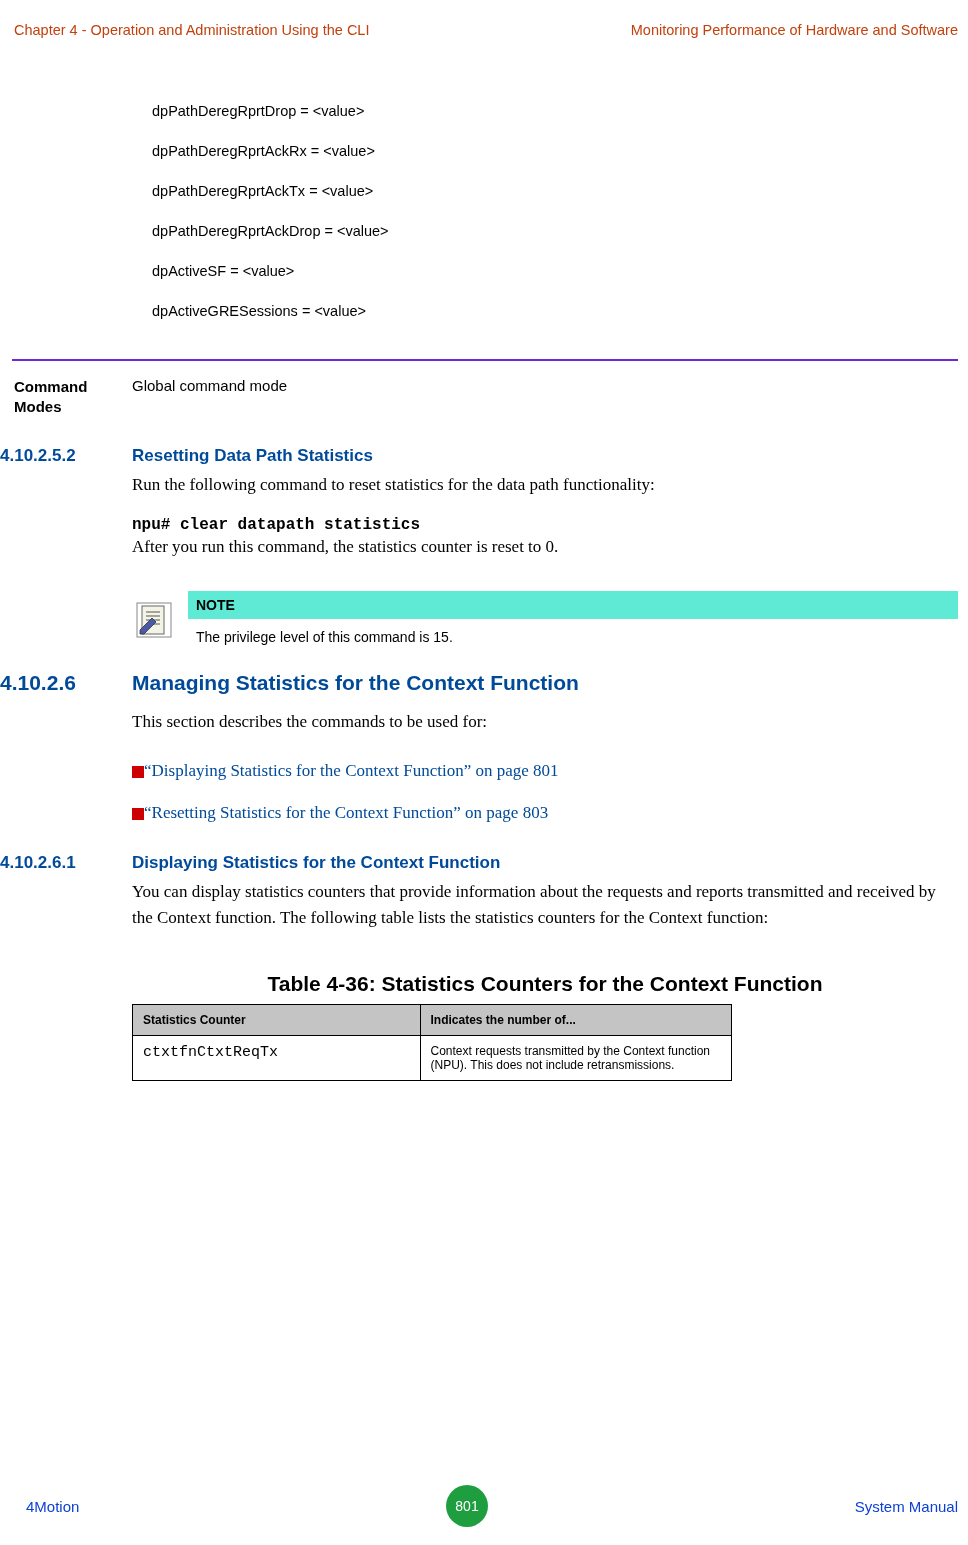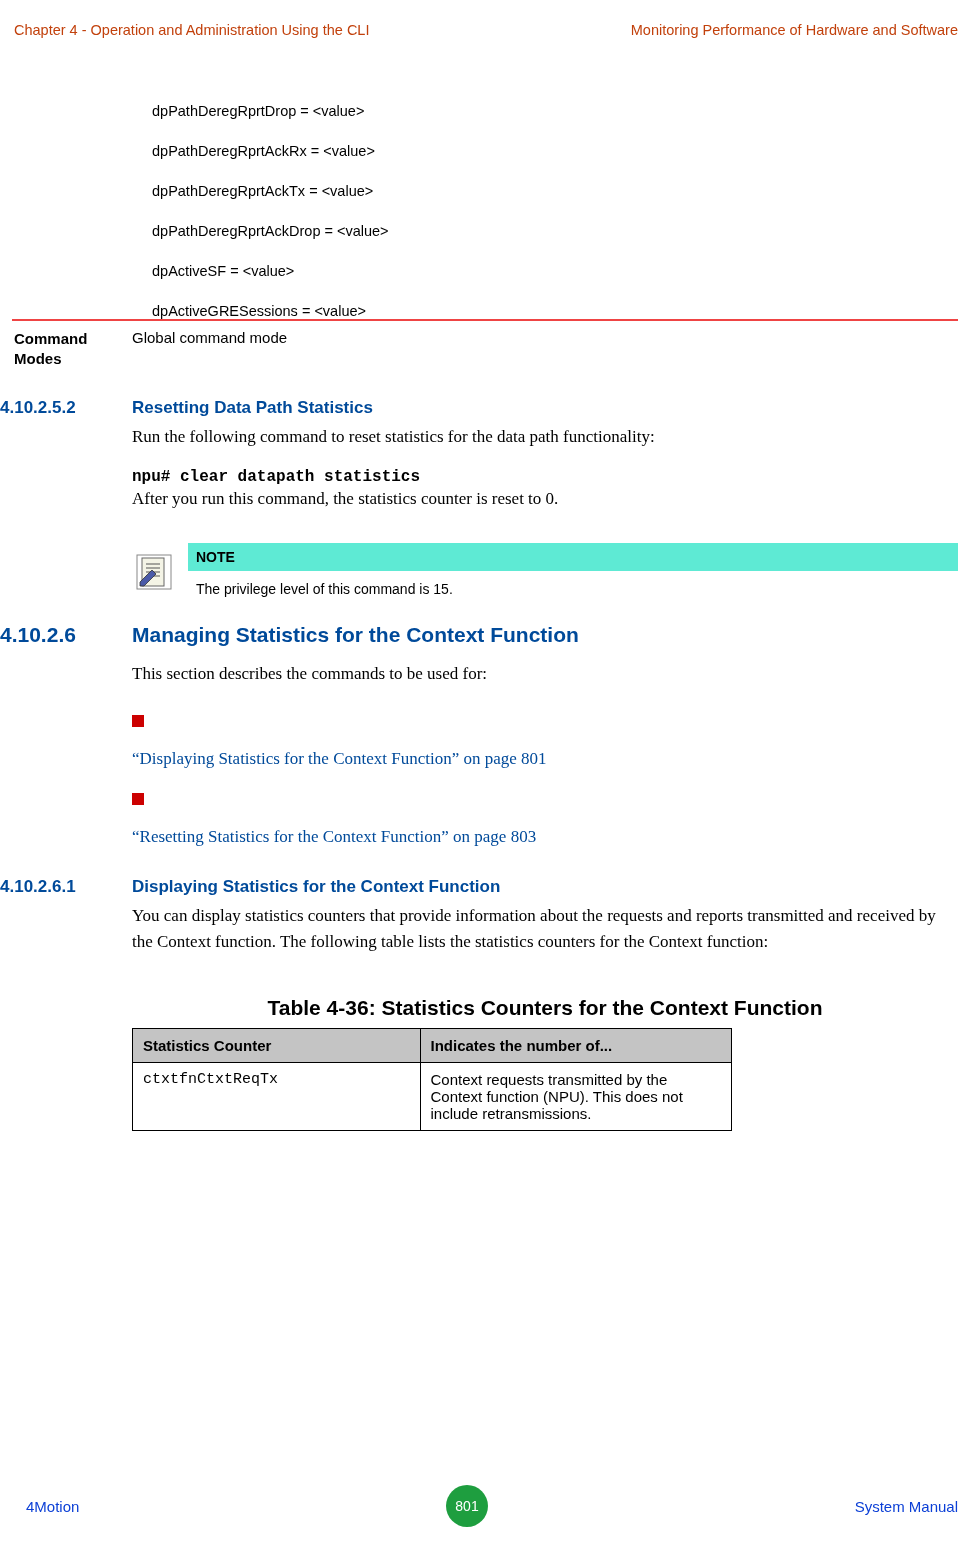--- a/index.html
+++ b/index.html
@@ -26,22 +26,23 @@
   }
   .value-list p {
     font-family: Arial, Helvetica, sans-serif;
     font-size: 14.5px;
     margin-top: 24px;
   }
   .value-list { margin-top: 65px; margin-left: 20px; }
   .cmd-modes-block {
     display: flex;
     align-items: flex-start;
-    border-top: 2px solid #ef4444;
-    padding-top: 8px;
+    margin-top: 40px;
+    border-top: 2px solid #6d28d9;
+    padding-top: 16px;
     margin-left: -120px;
     padding-left: 2px;
   }
   .cmd-modes-label {
     font-family: Arial, Helvetica, sans-serif;
     font-weight: bold;
     font-size: 15px;
     width: 118px;
     line-height: 1.3;
   }
@@ -107,23 +108,22 @@
   }
   .note-body {
     font-family: Arial, Helvetica, sans-serif;
     font-size: 14px;
     padding: 10px 8px 4px 8px;
   }
   .link-list { margin-top: 26px; }
   .link-item {
     display: flex;
     align-items: baseline;
-    gap: 24px;
+    gap: 0;
     margin-top: 22px;
-    flex-direction: column;
   }
   .link-bullet {
     width: 12px; height: 12px;
     background: #cc0000;
     flex: 0 0 12px;
     position: relative;
     top: 2px;
   }
   .link-text {
     font-size: 17px;
@@ -139,21 +139,21 @@
   table.ctx {
     border-collapse: collapse;
     margin-top: 8px;
     width: 600px;
     margin-left: 0;
   }
   table.ctx th, table.ctx td {
     border: 1px solid #000;
     text-align: left;
     font-family: Arial, Helvetica, sans-serif;
-    font-size: 15px;
+    font-size: 12px;
     padding: 8px 10px;
     vertical-align: top;
   }
   table.ctx th {
     background: #c4c4c4;
     font-weight: bold;
   }
   table.ctx td.mono-cell {
     font-family: 'Courier New', monospace;
     font-size: 15px;

